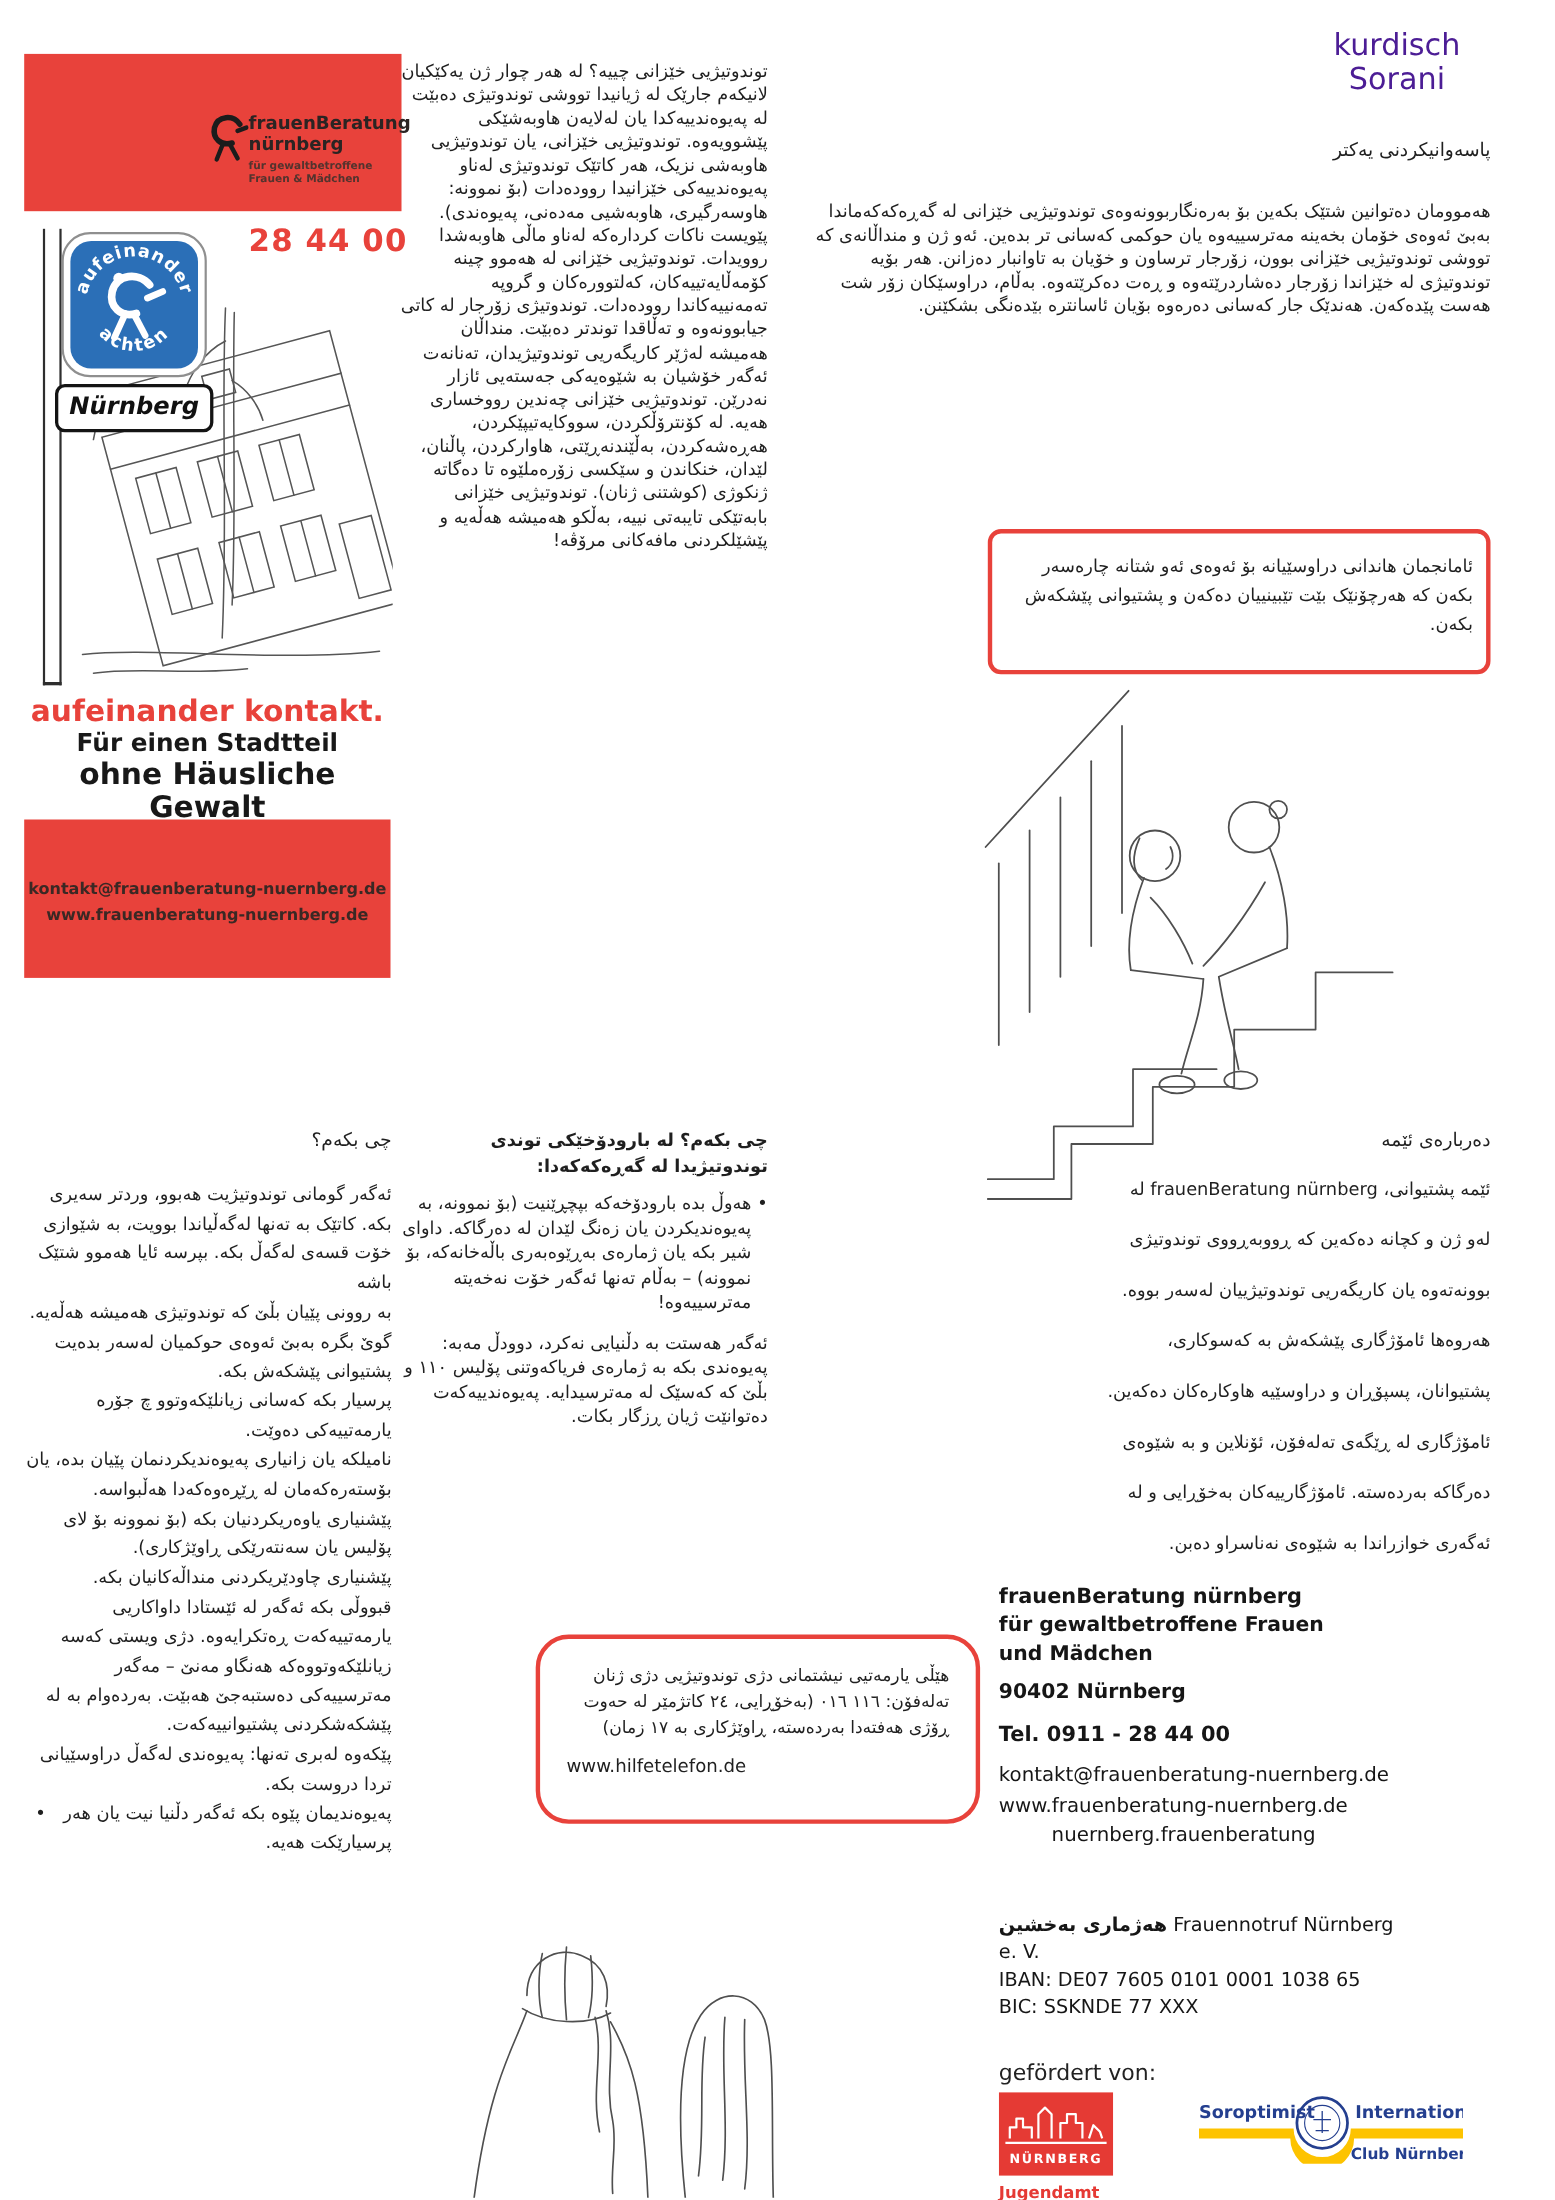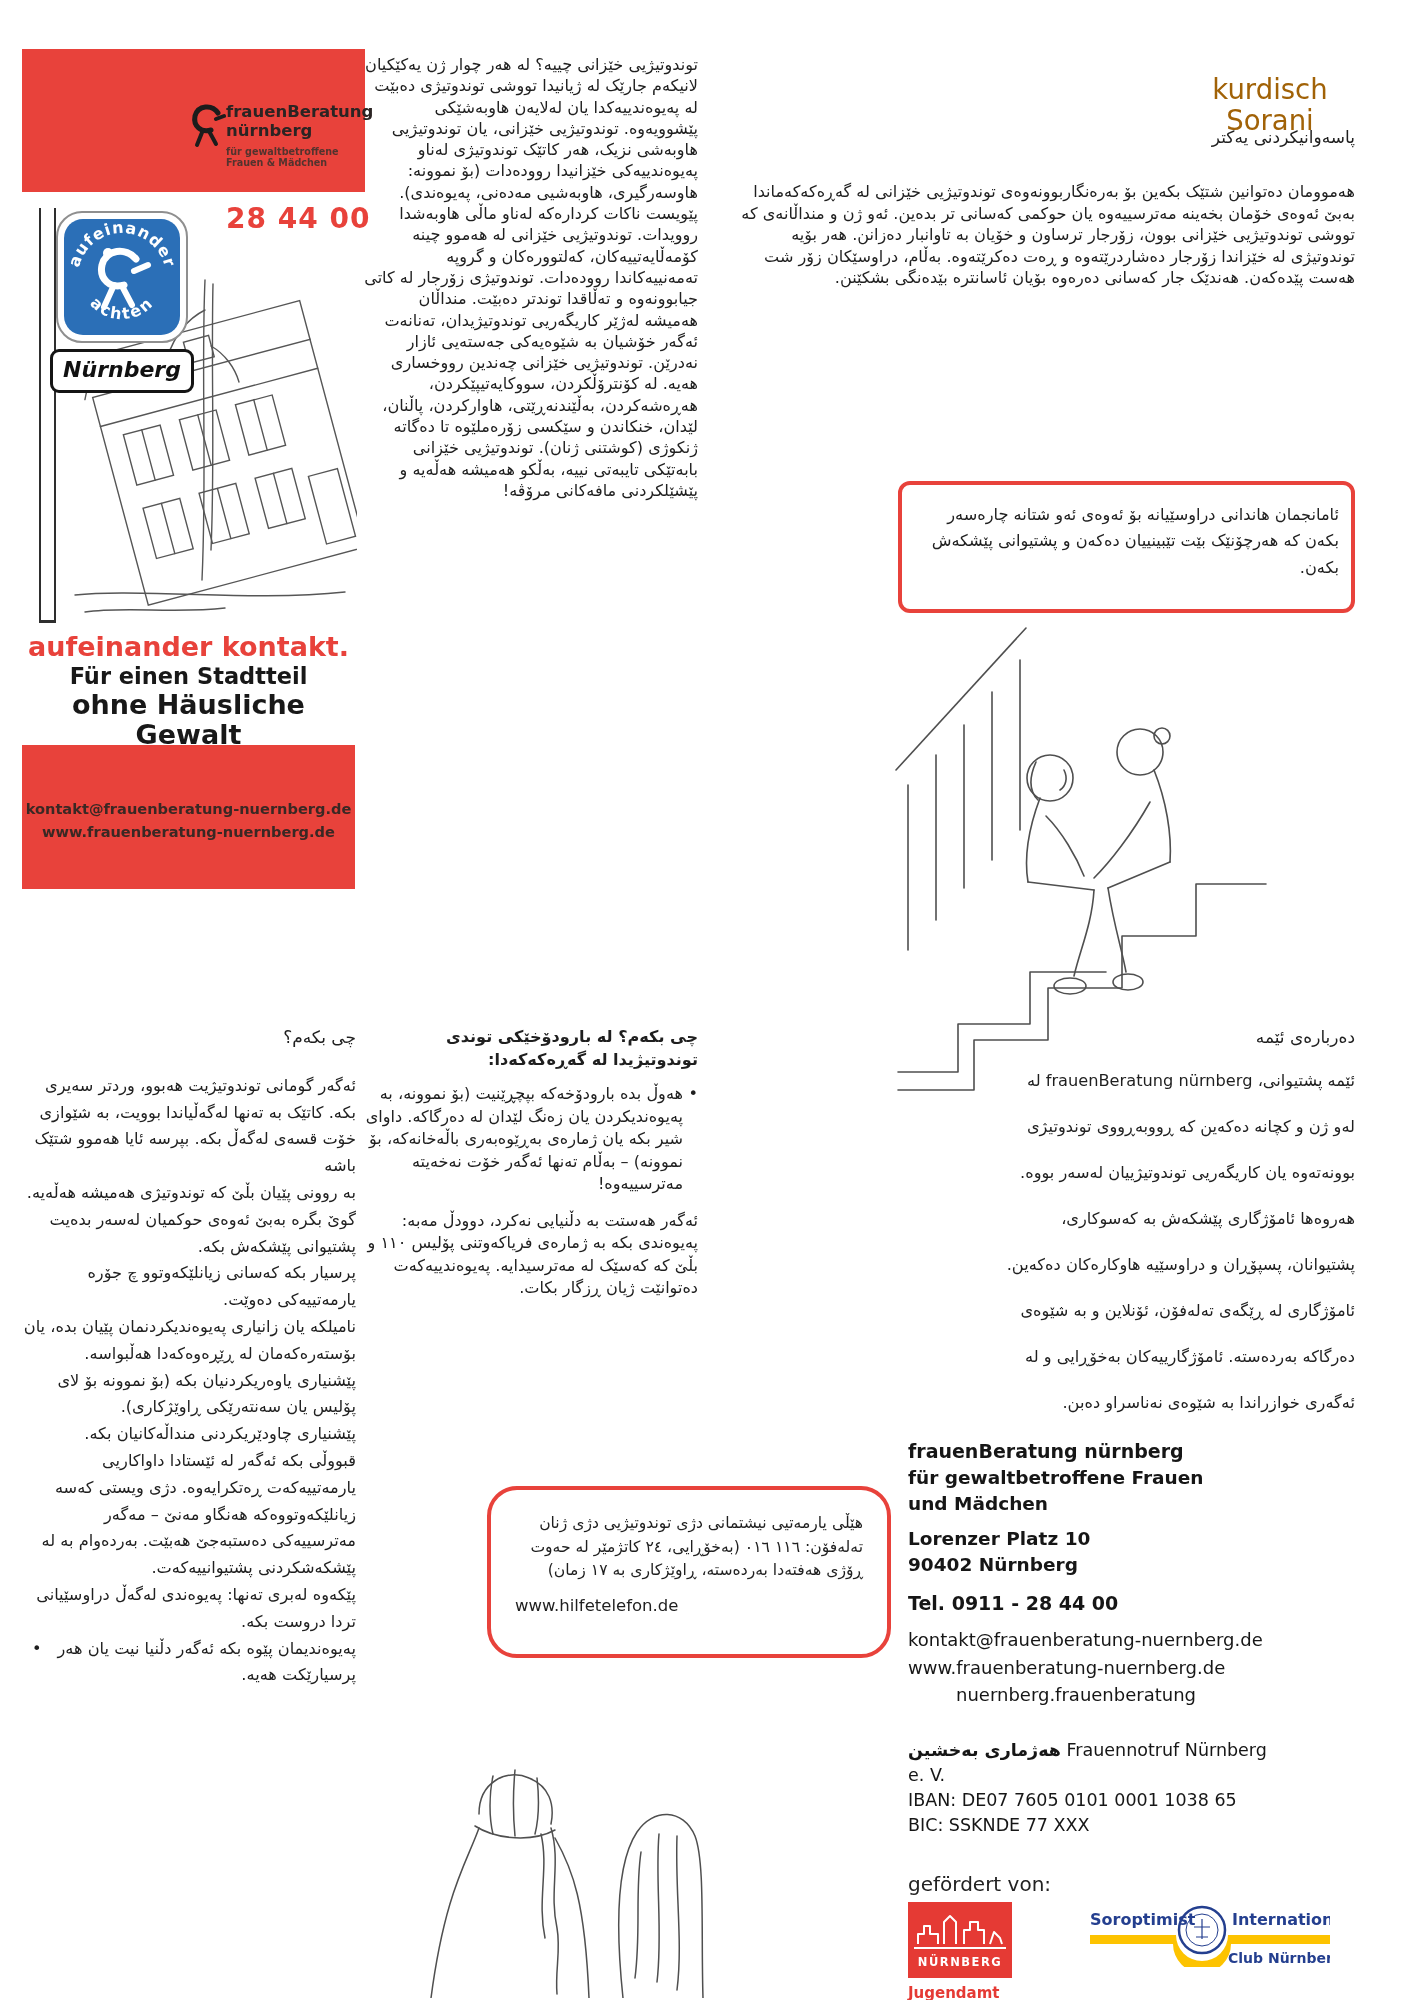--- a/index.html
+++ b/index.html
@@ -38,21 +38,21 @@
   .me-heading{font-weight:bold;}
   .me-bullet{position:relative;margin-top:12px;padding-right:15px;}
   .me-bullet .bdot{position:absolute;right:0;top:0;}
   .me-para{margin-top:14px;}
   .helpline-box{left:487px;top:1486px;width:404px;height:172px;box-sizing:border-box;
                 border:4px solid #e8423b;border-radius:30px;padding:22px 24px 0 24px;}
   .hb-text{direction:rtl;text-align:right;font-size:15.6px;line-height:23.5px;}
   .hb-url{direction:ltr;text-align:left;margin-top:13px;font-size:16.5px;}
   .people-svg{left:415px;top:1742px;}
   
-  .lang-label{left:1185px;top:26px;width:170px;text-align:center;font-size:27.5px;line-height:31px;color:#a16207;margin-top:48px;}
+  .lang-label{left:1185px;top:26px;width:170px;text-align:center;font-size:27.5px;line-height:31px;color:#4c1d95;}
   .subject{left:1000px;top:127px;width:355px;font-size:17px;}
   .right-intro{left:726px;top:181px;width:629px;font-size:16.1px;line-height:21.5px;}
   .goal-box{left:898px;top:481px;width:457px;height:132px;box-sizing:border-box;border:4px solid #e8423b;
             border-radius:12px;padding:17px 12px;font-size:16.2px;line-height:26.3px;}
   .stairs-svg{left:878px;top:620px;}
   .about-heading{left:1100px;top:1027px;width:255px;font-size:17px;}
   .about-lines{left:726px;top:1058px;width:629px;font-size:16.2px;line-height:46px;}
   .contact-block{left:908px;top:1438px;width:460px;color:#161616;}
   .cb-org1{font-size:19px;font-weight:bold;line-height:27px;}
   .cb-org23{font-size:18.5px;font-weight:bold;line-height:26px;}
@@ -261,21 +261,20 @@
       <div>ئامۆژگاری لە ڕێگەی تەلەفۆن، ئۆنلاین و بە شێوەی</div>
       <div>دەرگاکە بەردەستە. ئامۆژگارییەکان بەخۆڕایی و لە</div>
       <div>ئەگەری خوازراندا بە شێوەی نەناسراو دەبن.</div>
     </div>
 
   <div class="abs contact-block">
     <div class="cb-org1">frauenBeratung nürnberg</div>
     <div class="cb-org23">für gewaltbetroffene Frauen</div>
     <div class="cb-org23">und Mädchen</div>
     <div class="cb-addr">
-      <div>Lorenzer Platz 10</div>
       <div>90402 Nürnberg</div>
     </div>
     <div class="cb-phone">Tel. 0911 - 28 44 00</div>
     <div class="cb-mail">
       <div>kontakt@frauenberatung-nuernberg.de</div>
       <div>www.frauenberatung-nuernberg.de</div>
     </div>
     <div class="cb-social">nuernberg.frauenberatung</div>
   </div>
 

